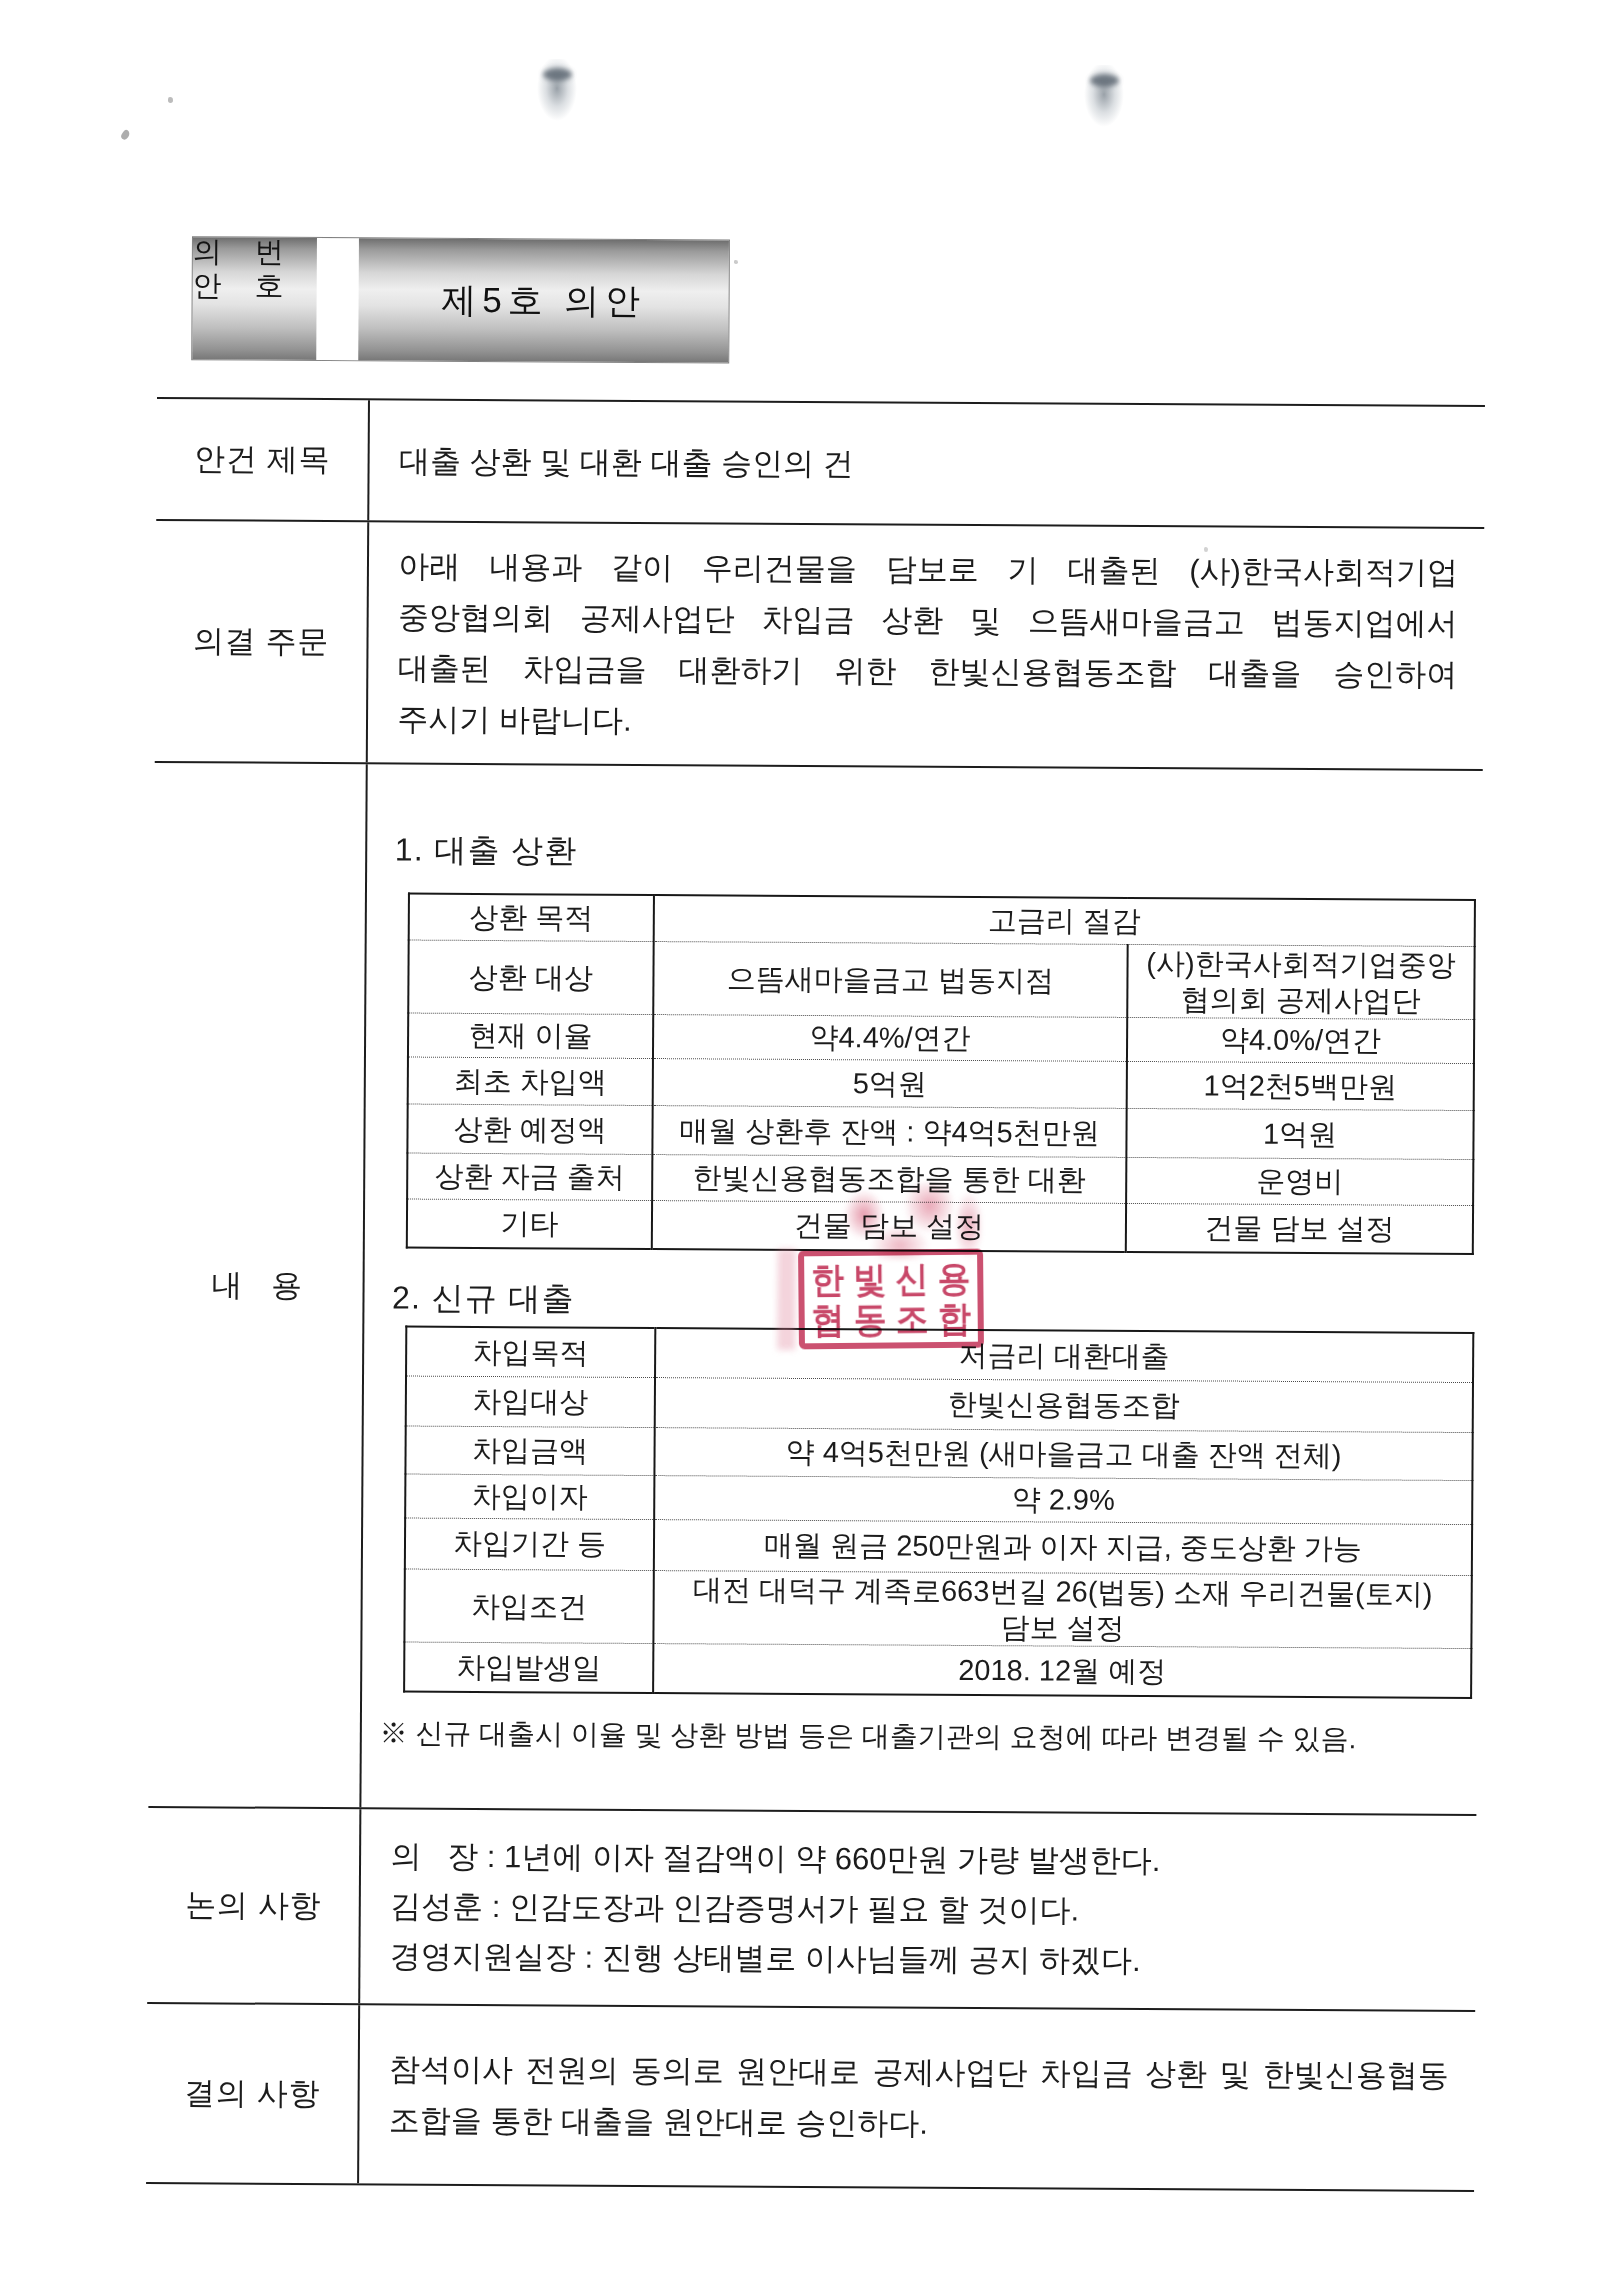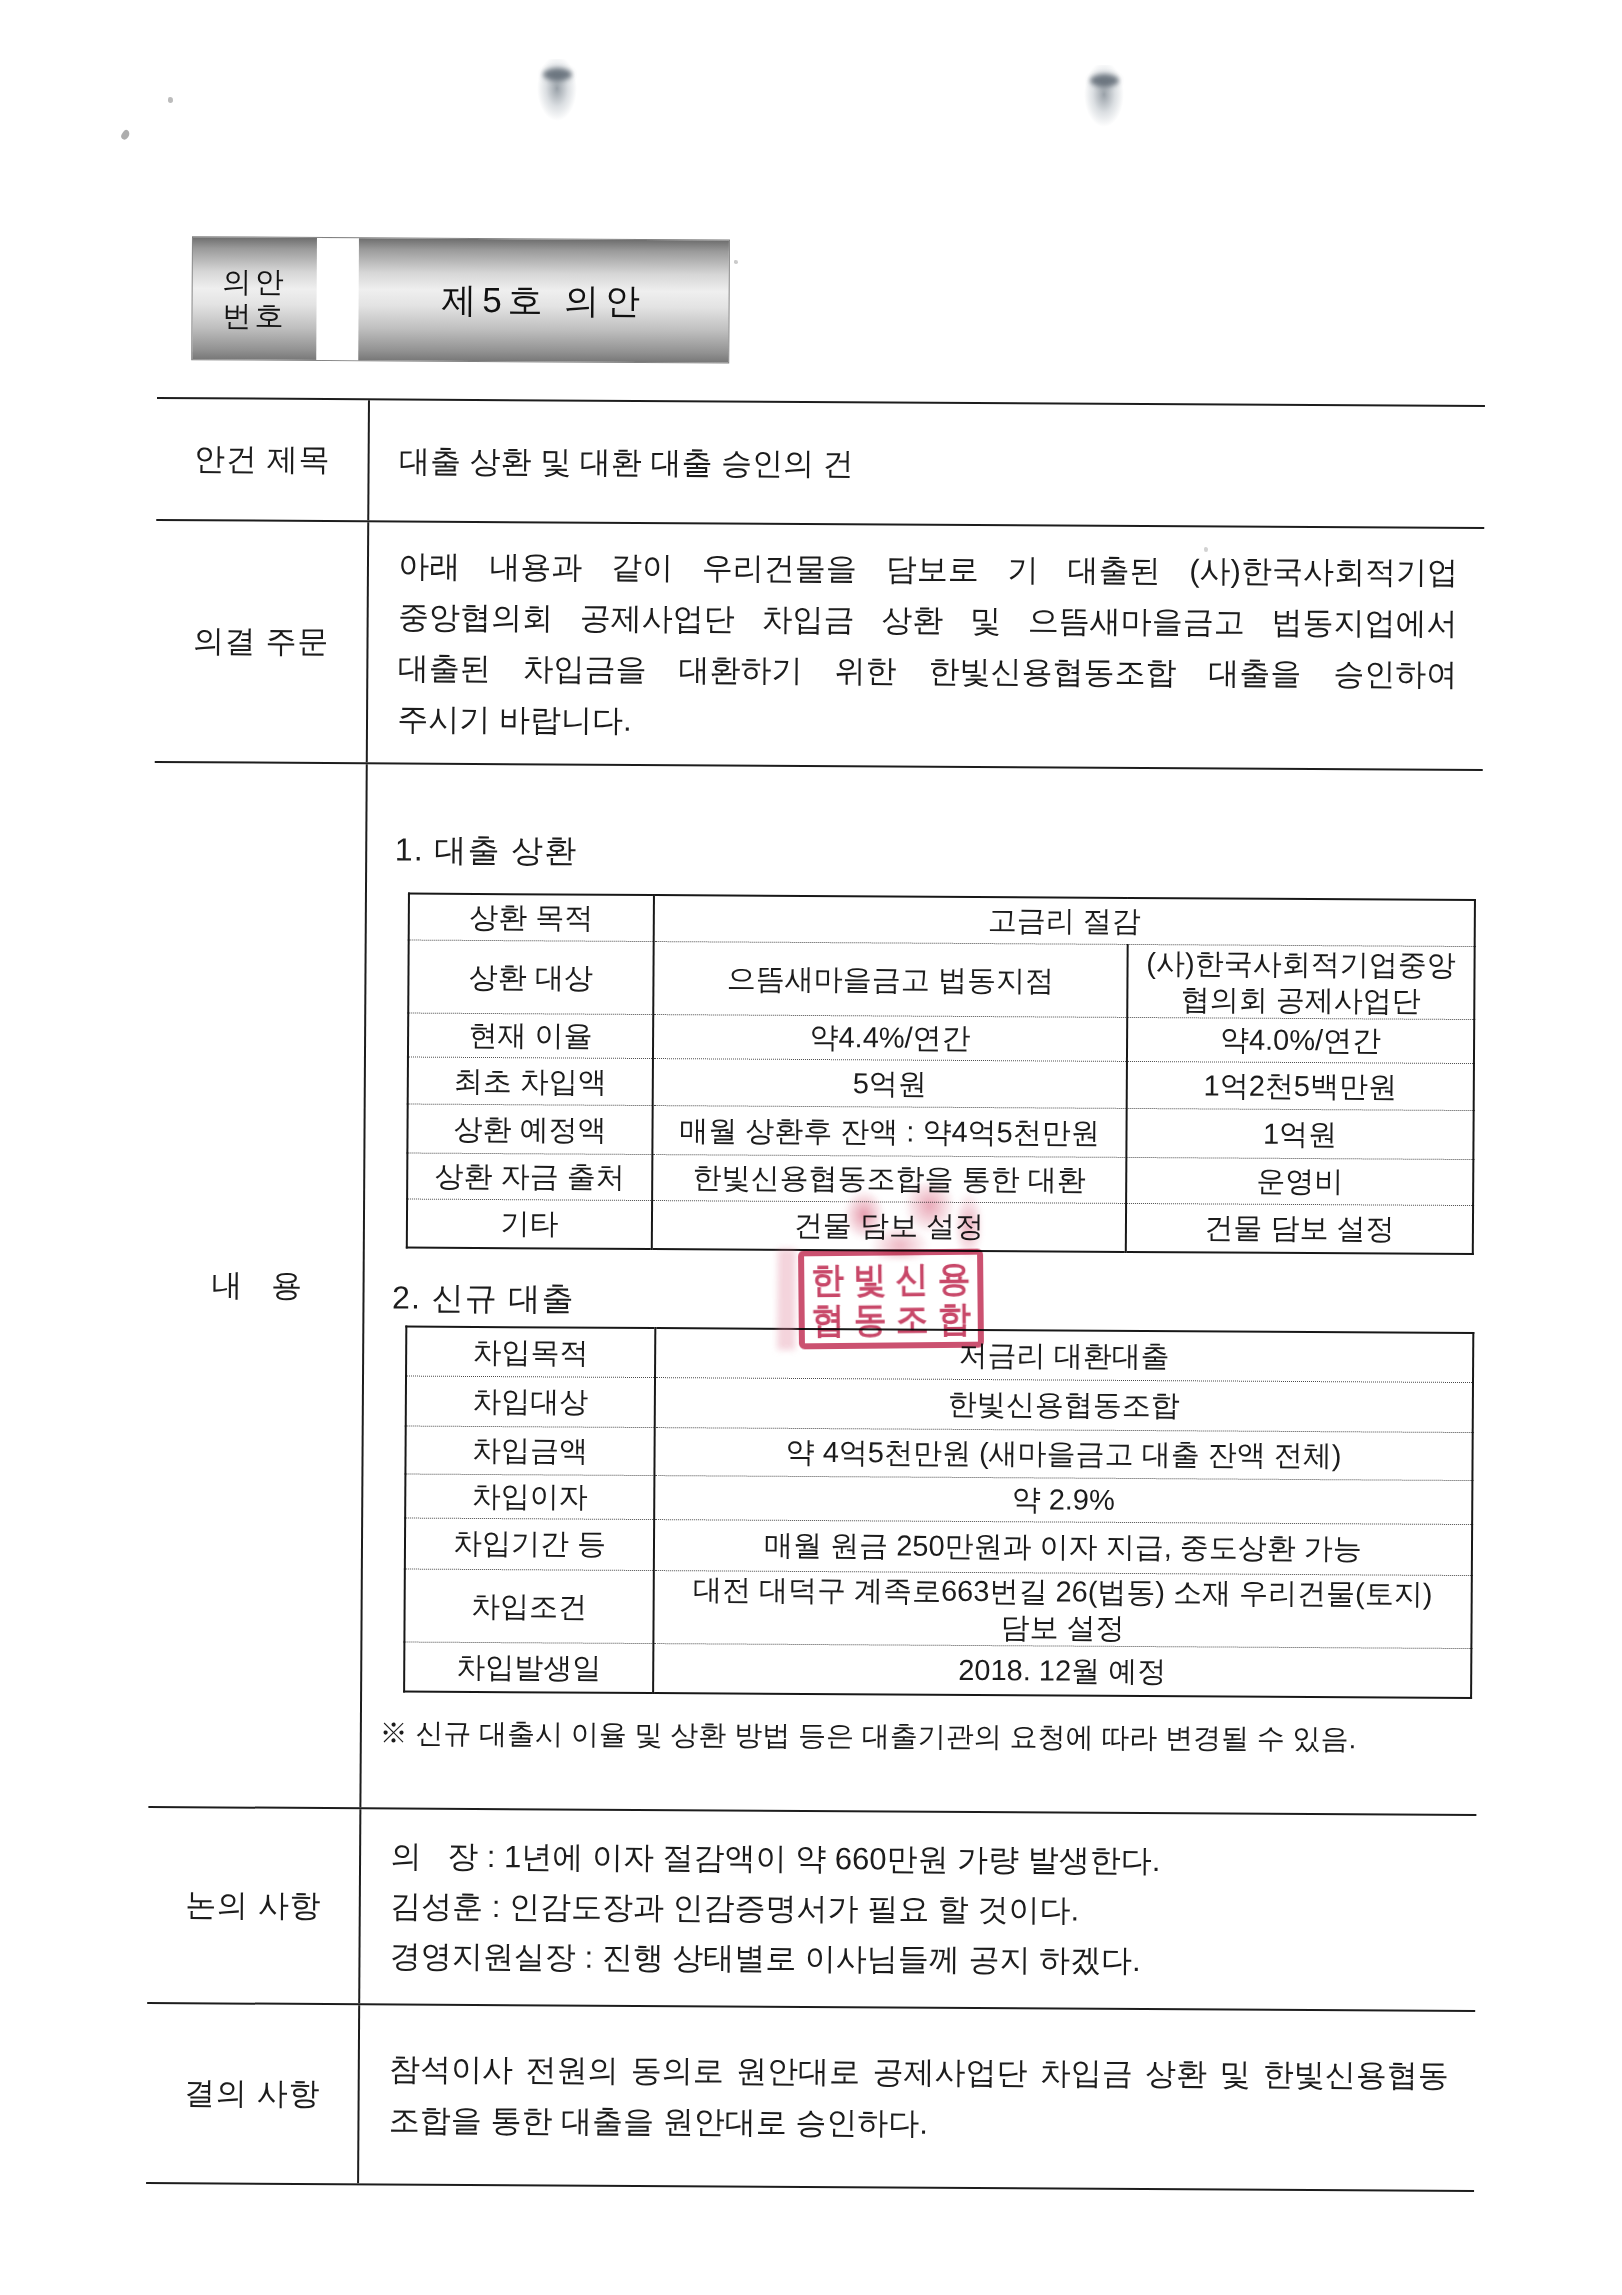--- a/index.html
+++ b/index.html
@@ -16,22 +16,22 @@
   .hole-right{left:1074px;top:65px;}
   .hole:before{content:"";position:absolute;left:15.7px;top:9.2px;width:29px;height:13px;border-radius:50%;
     background:#55606b;filter:blur(2.6px);opacity:.8;}
 
   
   .header-box{
     position:absolute;left:191px;top:236px;width:538px;height:124px;
     display:flex;align-items:stretch;border:1.3px solid #808080;box-sizing:border-box;
     background:linear-gradient(180deg,#6e6e6e 0%,#9a9a9a 9%,#d6d6d6 28%,#efefef 42%,#e3e3e3 55%,#bfbfbf 74%,#929292 92%,#787878 100%);
   }
-  .hb-left{width:124px;display:flex;flex-direction:column;align-items:center;justify-content:center;
-    font-size:29px;line-height:1.18;letter-spacing:3.3px;color:#141414;font-weight:500;}
+  .hb-left{width:124px;display:flex;flex-direction:row;align-items:flex-start;justify-content:center;
+    font-size:29px;line-height:1.18;letter-spacing:3.3px;color:#141414;font-weight:500;font-family:Liberation Mono, monospace;}
   .hb-gap{width:42px;background:#ffffff;}
   .hb-title{flex:1;display:flex;align-items:center;justify-content:center;
     font-size:35px;letter-spacing:5.9px;color:#111;font-weight:500;}
 
   
   .main-table{position:absolute;left:157px;top:397px;width:1328px;
     border-top:2px solid #1d1d1d;border-bottom:2px solid #1d1d1d;box-sizing:border-box;}
   .m-row{display:flex;box-sizing:border-box;}
   .m-row + .m-row{border-top:2px solid #1d1d1d;}
   .m-label{width:213px;flex:0 0 213px;border-right:2px solid #1d1d1d;box-sizing:border-box;

